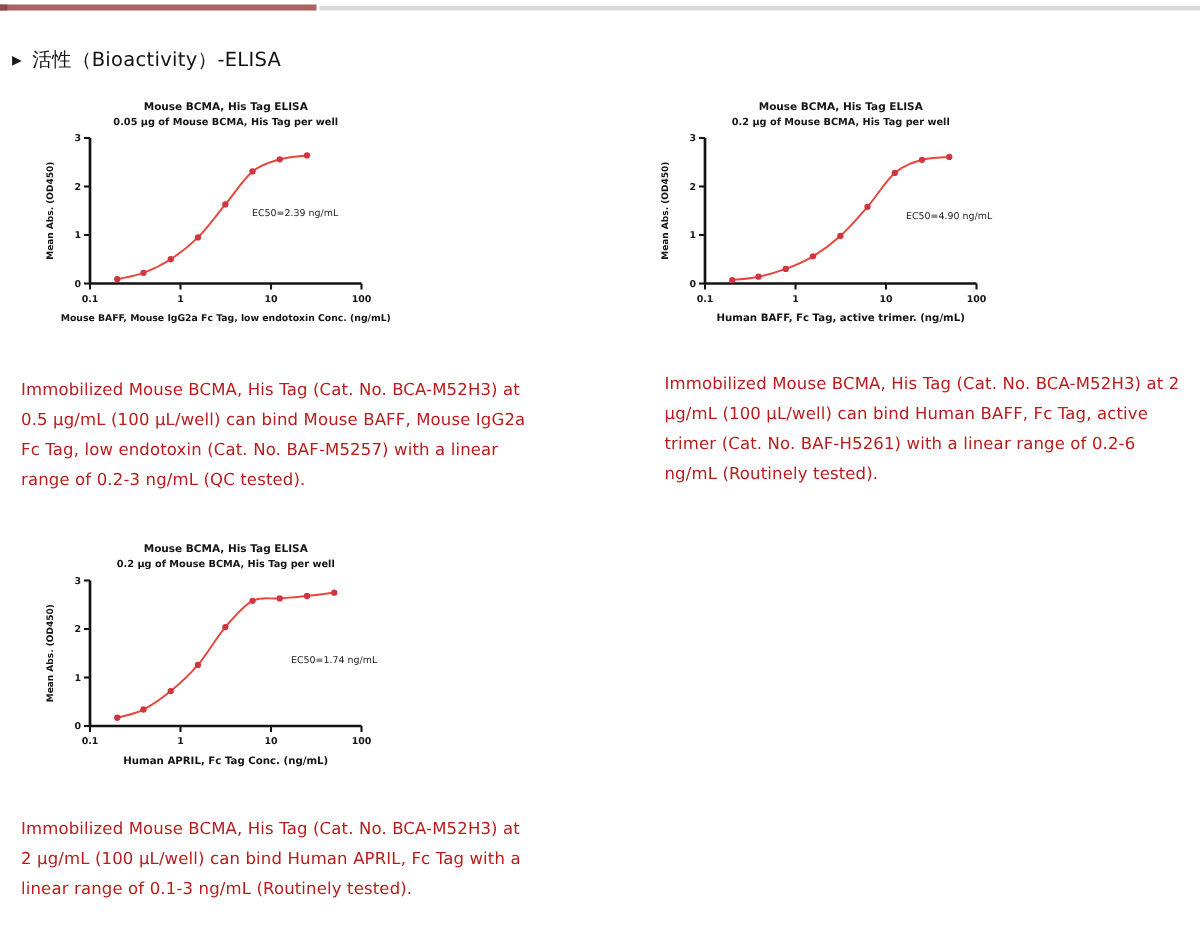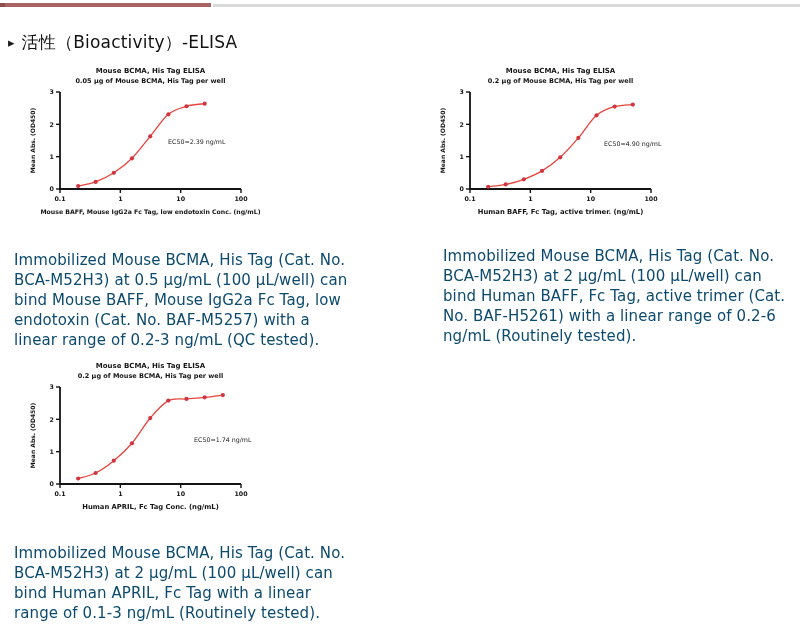--- a/index.html
+++ b/index.html
@@ -3,27 +3,27 @@
 <meta charset="utf-8">
 <style>
   html,body{margin:0;padding:0;background:#ffffff;}
   .page{position:relative;width:800px;height:633px;background:#ffffff;overflow:hidden;
         font-family:"DejaVu Sans",sans-serif;}
   .bar-red{position:absolute;left:0;top:3px;width:211px;height:4px;background:#a96363;}
   .bar-cap{position:absolute;left:0;top:0;width:5px;height:4px;background:#8e4d4d;display:block;}
   .bar-gray{position:absolute;left:213px;top:4px;width:587px;height:3px;background:#dadada;}
   .section-header{position:absolute;left:8px;top:31px;display:flex;align-items:center;gap:7px;cursor:pointer;}
   .tri{font-size:13px;line-height:1;color:#1a1a1a;}
-  .section-title{margin:0;font-size:17px;font-weight:400;color:#121212;letter-spacing:.2px;}
+  .section-title{margin:0;font-size:13px;font-weight:400;color:#121212;letter-spacing:.2px;}
   .chart{position:absolute;width:250px;height:162px;overflow:visible;}
   .c0{left:28px;top:62px;}
   .c1{left:438px;top:62px;}
   .c2{left:28px;top:357px;}
   svg text{font-family:"DejaVu Sans",sans-serif;}
-  .para{position:absolute;margin:0;font-size:15px;line-height:20px;color:#0c4a6e;letter-spacing:.1px;}
+  .para{position:absolute;margin:0;font-size:11px;line-height:20px;color:#b91c1c;letter-spacing:.1px;}
   .p0{left:14px;top:250px;width:340px;}
   .p1{left:443px;top:246px;width:347px;}
   .p2{left:14px;top:543px;width:340px;}
 </style>
 </head>
 <body>
 
 <div class="page">
   <div class="bar-red">
     <span class="bar-cap"></span>

